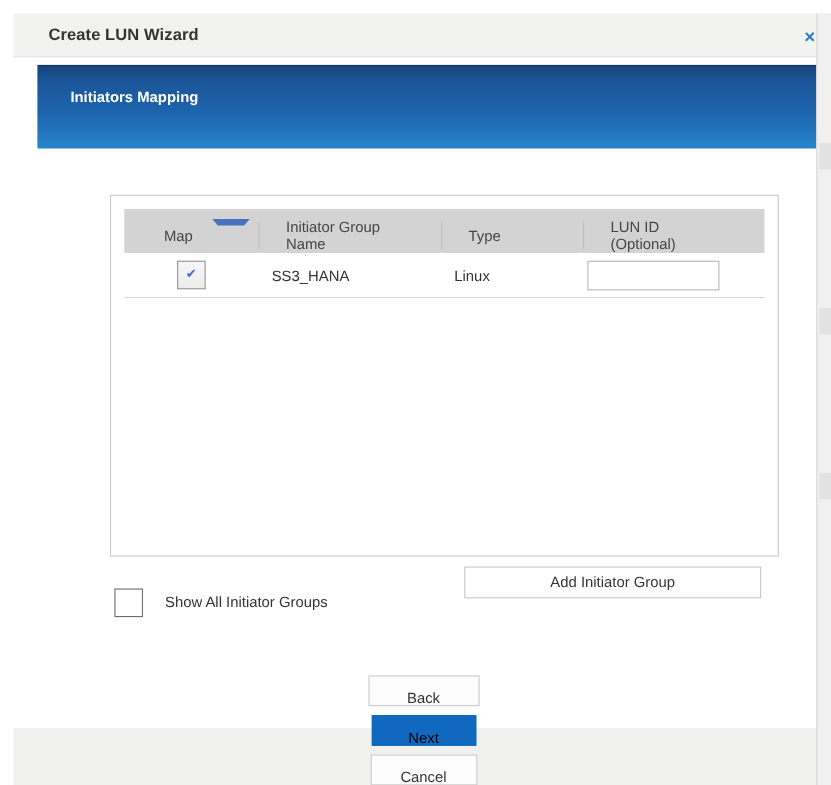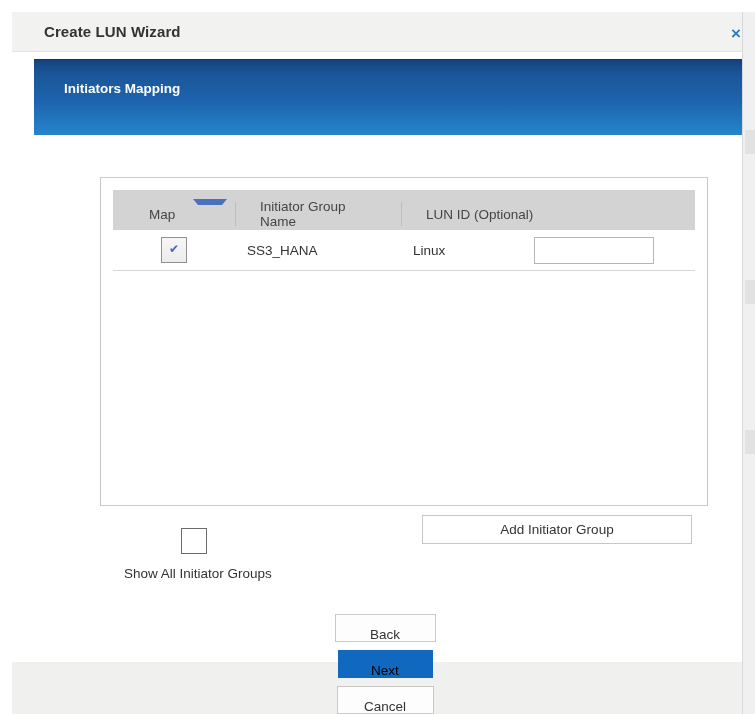--- a/index.html
+++ b/index.html
@@ -89,21 +89,21 @@
 
   .lun-input {
     width: 120px; height: 27px; border: 1px solid #b5b5b5;
     font-size: 13px; padding: 0 6px; color: #333; background: #fff;
     margin-left: 4px;
   }
 
   
   .show-all {
     position: absolute; left: 80px; top: 504px; display: flex;
-    align-items: center; cursor: pointer; flex-direction: column;
+    align-items: center; cursor: pointer;
   }
   .show-all .box {
     width: 17px; height: 17px; border: 1px solid #6b6b6b; background: #ffffff;
   }
   .show-all .lbl { margin-left: 8px; font-size: 13.5px; color: #333333; }
 
   .add-igroup-btn {
     position: absolute; left: 410px; top: 503px; width: 270px; height: 29px;
     background: #ffffff; border: 1px solid #c6c6c6;
     font-size: 13.5px; color: #333333; cursor: pointer;
@@ -147,20 +147,23 @@
 
     <div class="igroup-table">
       <div class="thead">
         <div class="th col-map">
           <span>Map</span>
           <span class="sort-arrow"></span>
         </div>
         <div class="th col-name">
           <span>Initiator Group Name</span>
         </div>
+        <div class="th col-type">
+          <span>Type</span>
+        </div>
         <div class="th col-lun">
           <span>LUN ID (Optional)</span>
         </div>
       </div>
 
       <div class="trow">
         <div class="td col-map">
           <span class="checkbox checked">
             <span class="mark">✔</span>
           </span>

